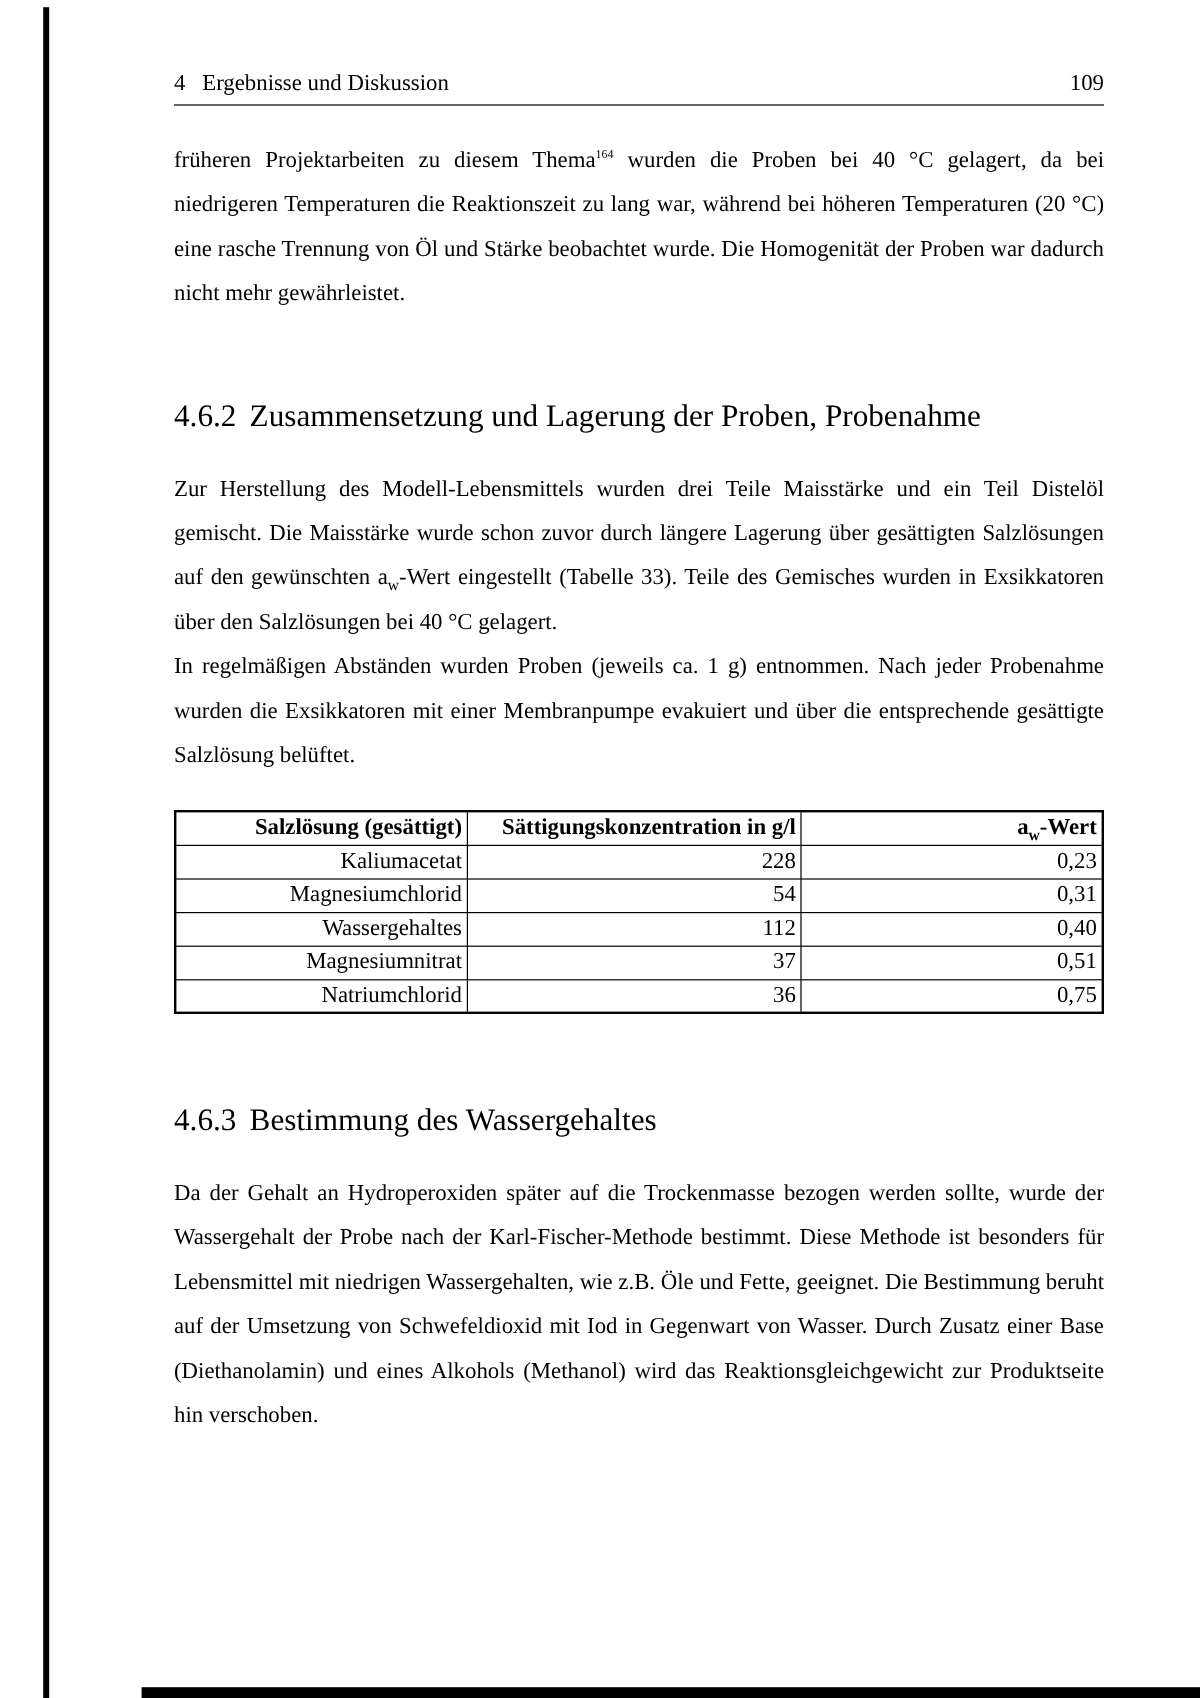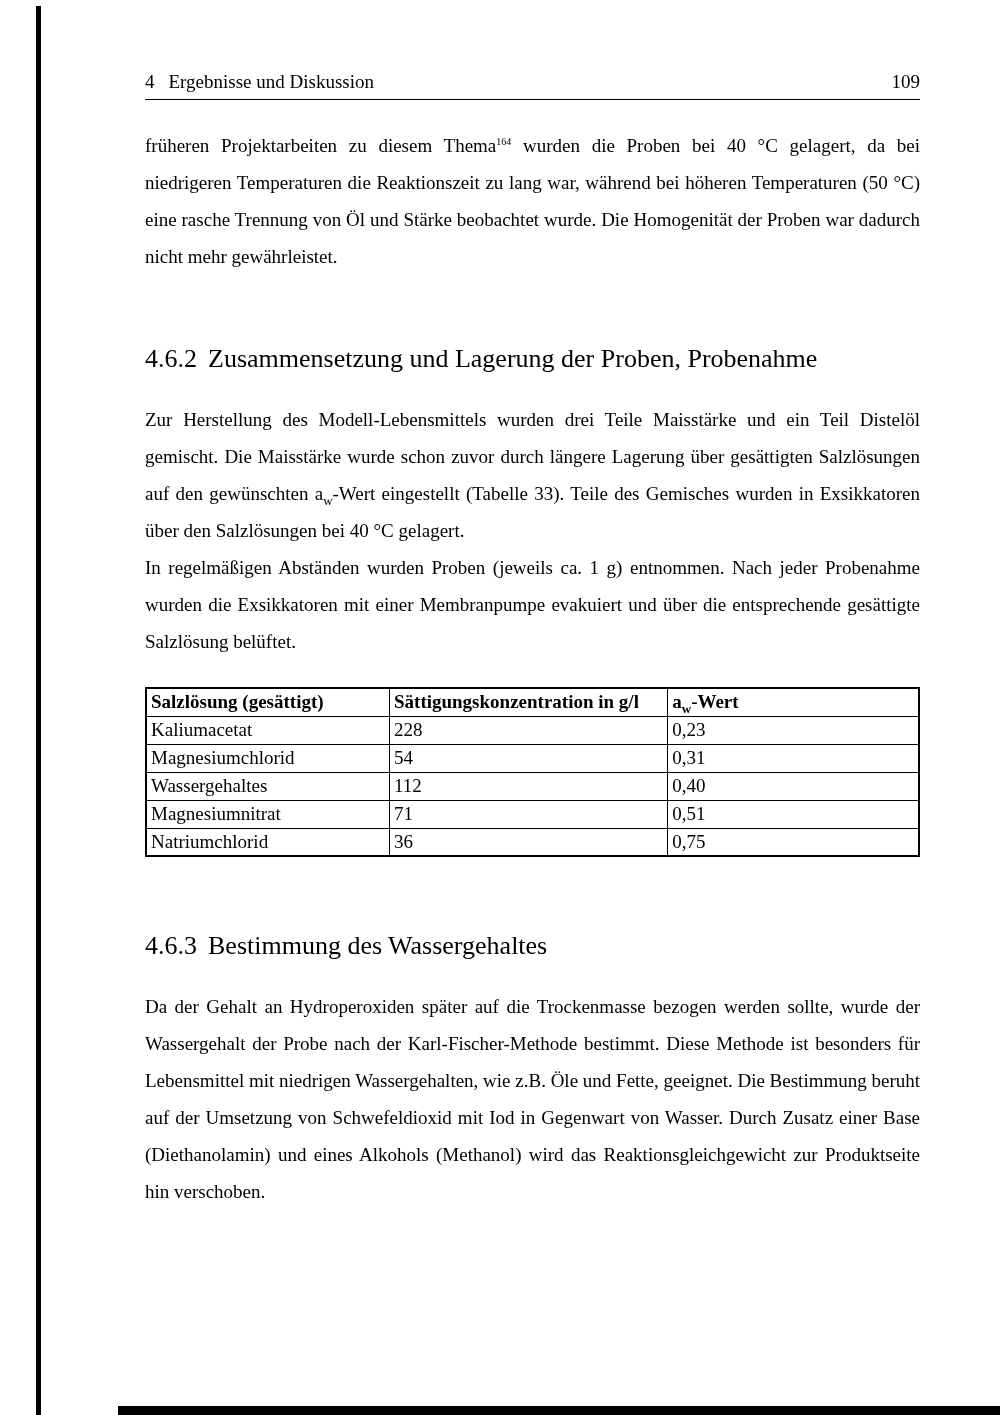--- a/index.html
+++ b/index.html
@@ -17,21 +17,21 @@
   }
   .scan-edge-left {
     position:absolute; left:36px; top:6px;
     width:5px; height:1409px; background:#000;
   }
   .scan-edge-bottom {
     position:absolute; left:118px; bottom:0;
     width:882px; height:9px; background:#000;
   }
   .content {
-    position:absolute; left:145px; top:16px; width:775px;
+    position:absolute; left:145px; top:4px; width:775px;
   }
   .running-header {
     display:flex; justify-content:space-between; align-items:baseline;
     margin-top:55px; padding-bottom:6px;
     border-bottom:1.5px solid #000;
     font-size:19px;
   }
   .running-header .chapter-num { margin-right:14px; }
   .para {
     font-size:19px; line-height:37px;
@@ -51,21 +51,21 @@
   sub.subw  { font-size:13px; vertical-align:sub; line-height:0; }
   table.salt-table {
     width:100%;
     margin-top:27px;
     border-collapse:collapse;
     border:2px solid #000;
     font-size:19px;
   }
   table.salt-table th, table.salt-table td {
     border:1px solid #000;
-    text-align:left;
+    text-align:right;
     padding:1px 4px;
     height:28px;
     font-weight:normal;
   }
   table.salt-table th { font-weight:bold; }
   table.salt-table col.c1 { width:31.5%; }
   table.salt-table col.c2 { width:36%; }
   .table-caption {
     display:flex;
     margin-top:14px;
@@ -82,21 +82,21 @@
   <div class="scan-edge-left"></div>
   <div class="scan-edge-bottom"></div>
 
   <div class="content">
 
     <div class="running-header">
       <span><span class="chapter-num">4</span><span>Ergebnisse und Diskussion</span></span>
       <span>109</span>
     </div>
 
-    <p class="para p1"><span>früheren Projektarbeiten zu diesem Thema</span><sup class="fnref">164</sup><span> wurden die Proben bei 40 °C gelagert, da bei niedrigeren Temperaturen die Reaktionszeit zu lang war, während bei höheren Temperaturen (50 °C) eine rasche Trennung von Öl und Stärke beobachtet wurde. Die Homogenität der Proben war dadurch nicht mehr gewährleistet.</span></p>
+    <p class="para p1"><span>früheren Projektarbeiten zu diesem Thema</span><sup class="fnref">164</sup><span> wurden die Proben bei 40 °C gelagert, da bei niedrigeren Temperaturen die Reaktionszeit zu lang war, während bei höheren Temperaturen (20 °C) eine rasche Trennung von Öl und Stärke beobachtet wurde. Die Homogenität der Proben war dadurch nicht mehr gewährleistet.</span></p>
 
     <div class="sec-heading sec-462">
       <span class="sec-num">4.6.2</span><span>Zusammensetzung und Lagerung der Proben, Probenahme</span>
     </div>
 
     <p class="para p2"><span>Zur Herstellung des Modell-Lebensmittels wurden drei Teile Maisstärke und ein Teil Distelöl gemischt. Die Maisstärke wurde schon zuvor durch längere Lagerung über gesättigten Salzlösungen auf den gewünschten a</span><sub class="subw">w</sub><span>-Wert eingestellt (Tabelle 33). Teile des Gemisches wurden in Exsikkatoren über den Salzlösungen bei 40 °C gelagert.</span></p>
 
     <p class="para p3">In regelmäßigen Abständen wurden Proben (jeweils ca. 1 g) entnommen. Nach jeder Probenahme wurden die Exsikkatoren mit einer Membranpumpe evakuiert und über die entsprechende gesättigte Salzlösung belüftet.</p>
 
     <table class="salt-table">
@@ -123,21 +123,21 @@
           <td>54</td>
           <td>0,31</td>
         </tr>
         <tr>
           <td>Wassergehaltes</td>
           <td>112</td>
           <td>0,40</td>
         </tr>
         <tr>
           <td>Magnesiumnitrat</td>
-          <td>71</td>
+          <td>37</td>
           <td>0,51</td>
         </tr>
         <tr>
           <td>Natriumchlorid</td>
           <td>36</td>
           <td>0,75</td>
         </tr>
       </tbody>
     </table>
 

